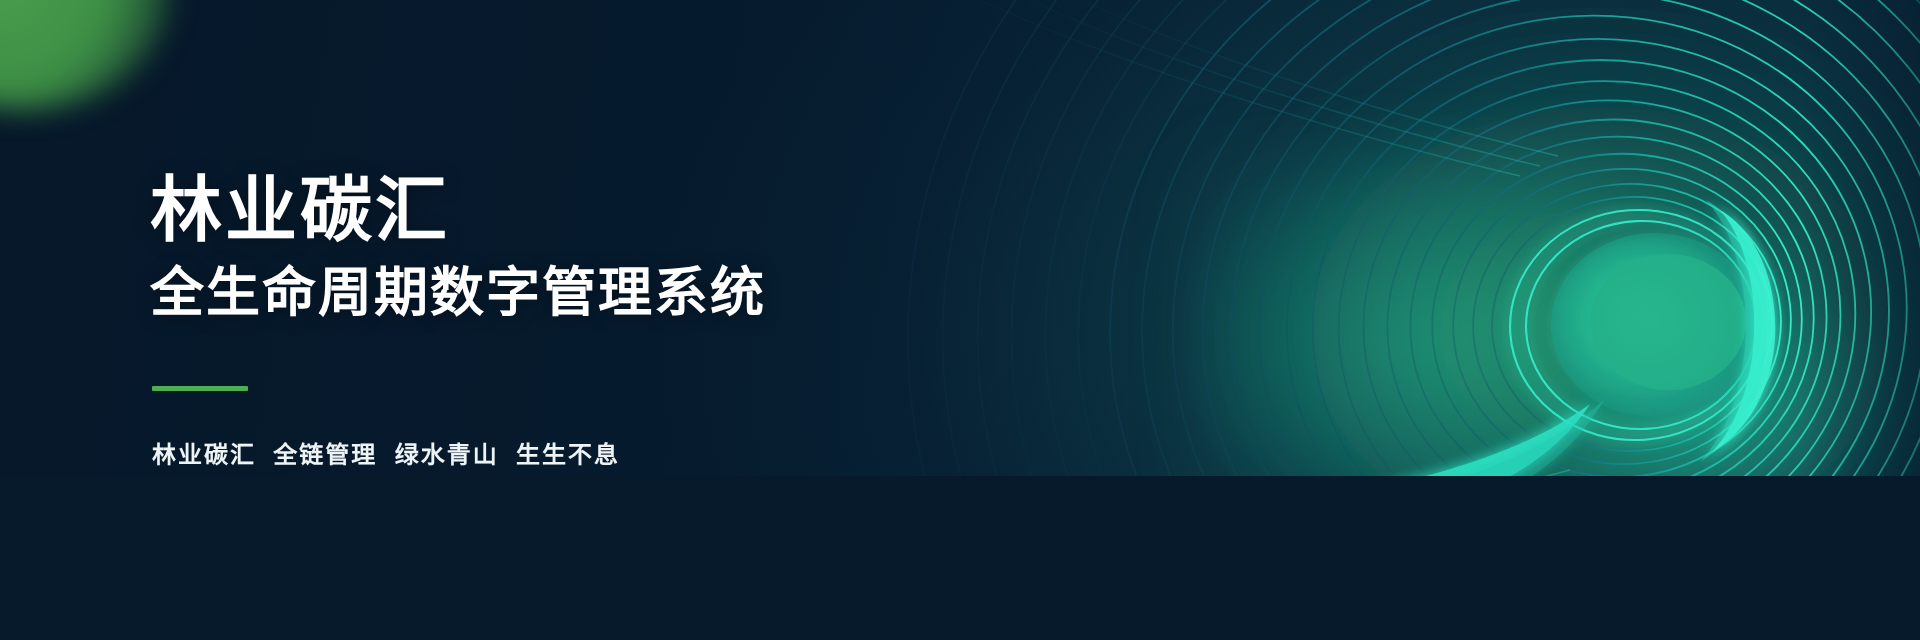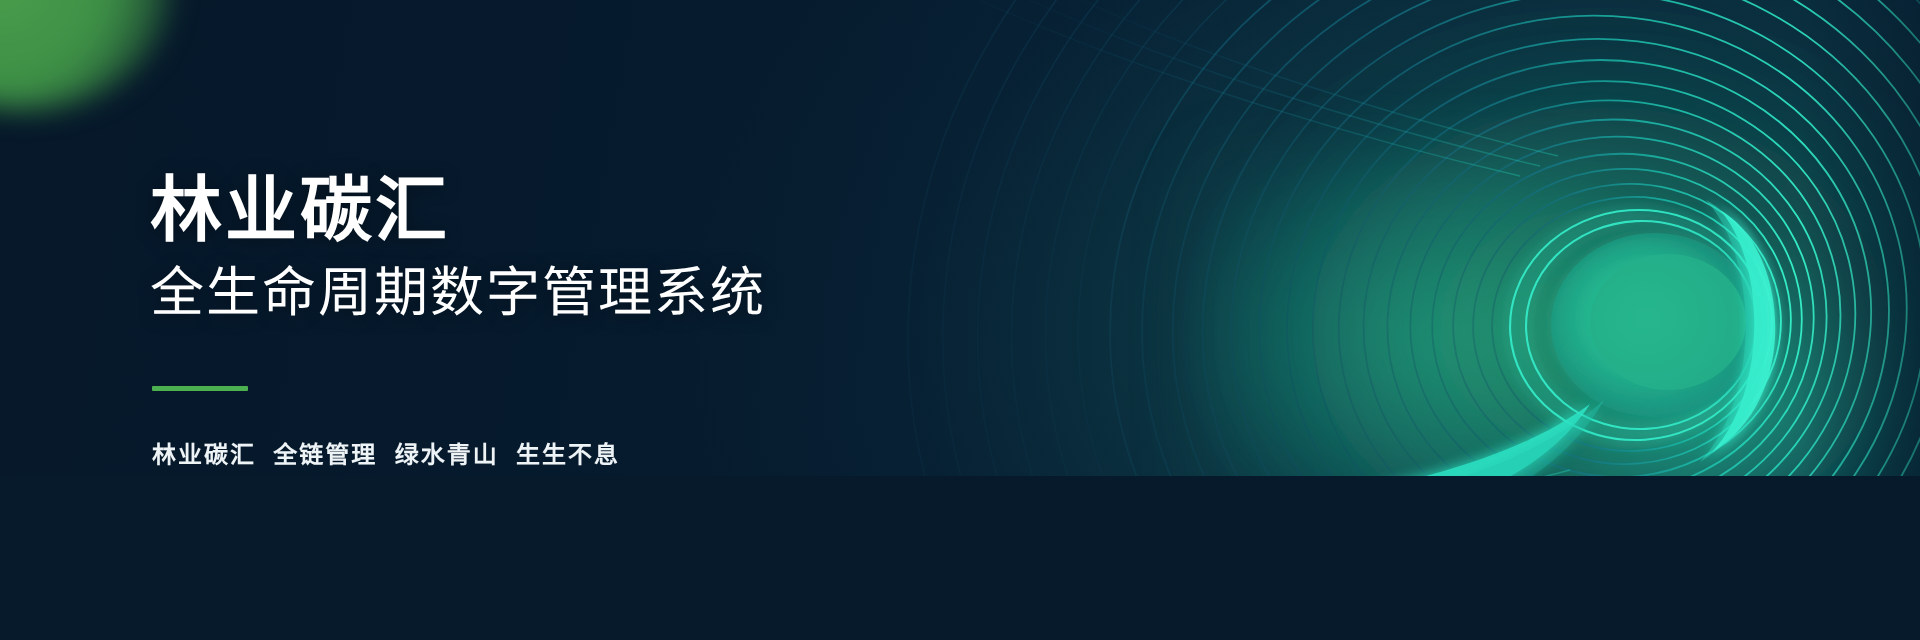--- a/index.html
+++ b/index.html
@@ -119,21 +119,21 @@
     font-size: 72px;
     font-weight: 700;
     color: #ffffff;
     letter-spacing: 3px;
     line-height: 1.12;
     margin: 0;
     text-shadow: 0 2px 18px rgba(0,0,0,0.40);
   }
   .title-sub {
     font-size: 54px;
-    font-weight: 400;
+    font-weight: 700;
     color: #ffffff;
     letter-spacing: 2px;
     line-height: 1.2;
     margin: 10px 0 17px 0;
     text-shadow: 0 2px 18px rgba(0,0,0,0.40);
   }
   .divider {
     width: 96px;
     height: 5px;
     background: #4caf50;

